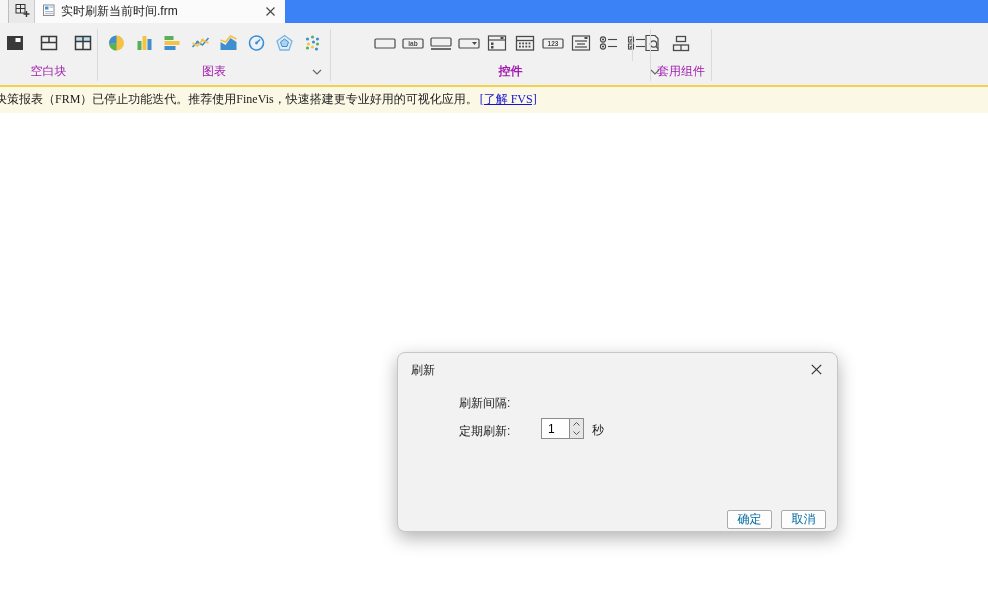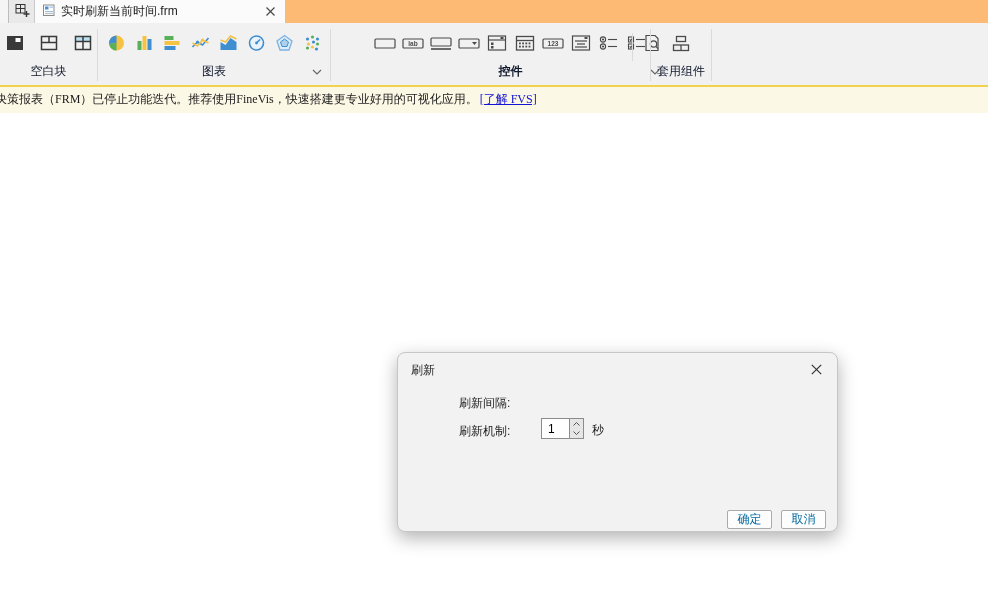--- a/index.html
+++ b/index.html
@@ -1,32 +1,32 @@
 <!DOCTYPE html>
 <html><head>
 <meta charset="utf-8">
 <style>
   * { margin:0; padding:0; box-sizing:border-box; }
   html,body { width:988px; height:598px; overflow:hidden; background:#fff;
     font-family:"Liberation Sans","DejaVu Sans",sans-serif; font-size:12px; color:#2a2a2a; }
   .stage { position:relative; width:988px; height:598px; background:#fff; }
 
   
-  .tabbar { position:absolute; top:0; left:0; width:100%; height:23px; background:#fdba74; display:flex; align-items:stretch; }
+  .tabbar { position:absolute; top:0; left:0; width:100%; height:23px; background:#3b82f6; display:flex; align-items:stretch; }
   .tabbar-left { width:9px; background:#f5f5f5; border-right:1px solid #bdbdbd; }
   .template-btn { width:26px; background:#e9e9e9; display:flex; align-items:center; justify-content:center; border-right:1px solid #c9c9c9; cursor:pointer; }
   .tab-active { width:250px; background:#fbfbfb; display:flex; align-items:center; padding:0 8px 0 7px; gap:5px; }
   .tab-title { flex:1; white-space:nowrap; overflow:hidden; font-size:12px; color:#1c1c1c; }
   .tab-close { width:14px; height:14px; display:flex; align-items:center; justify-content:center; cursor:pointer; }
 
   
   .toolbar { position:absolute; top:23px; left:0; width:100%; height:62px; background:#f1f1f2; }
   .tb-group { position:absolute; top:0; height:62px; }
   .tb-icons { position:absolute; top:9px; left:0; right:0; display:flex; justify-content:center; align-items:center; }
-  .tb-label { position:absolute; bottom:5px; left:0; right:0; text-align:center; font-size:12px; color:#0f172a;margin-top:38px; }
+  .tb-label { position:absolute; bottom:5px; left:0; right:0; text-align:center; font-size:12px; color:#a21caf;margin-top:38px; }
   .tb-sep { position:absolute; top:6px; width:1px; height:52px; background:#dadada; }
   .tb-subsep { position:absolute; top:10px; width:1px; height:28px; background:#dadada; }
   .tb-chevron { position:absolute; bottom:7px; cursor:pointer; }
   .ticon { display:inline-flex; align-items:center; justify-content:center; width:26px; height:22px; cursor:pointer; }
 
   
   .notice { position:absolute; top:85px; left:0; width:100%; height:28px; background:#fcf8e6;
     border-top:2px solid #f0d24e; line-height:25px; white-space:nowrap; overflow:hidden; }
   .notice-text { display:inline-block; text-indent:-5px; color:#1c1c1c; font-family:"Liberation Serif","DejaVu Serif",serif; }
   .notice-link { color:#1414d2; text-decoration:underline; cursor:pointer; margin-left:2px; font-family:"Liberation Serif","DejaVu Serif",serif; }
@@ -349,21 +349,21 @@
       <svg width="11" height="11" viewBox="0 0 11 11">
           <g stroke="#333" stroke-width="1.2">
             <line x1="0.8" y1="0.8" x2="10.2" y2="10.2"></line>
             <line x1="10.2" y1="0.8" x2="0.8" y2="10.2"></line>
           </g>
         </svg>
     </div>
 
     <div class="dlg-row-label" style="top:42px;">刷新间隔:</div>
 
-    <div class="dlg-row-label" style="top:70px;">刷新机制:</div>
+    <div class="dlg-row-label" style="top:70px;">定期刷新:</div>
     <input class="interval-input" type="text" value="1" style="">
     <div class="spinner">
       <div class="spin-btn">
         <svg width="7" height="4" viewBox="0 0 7 4">
             <polyline points="0.5,3.5 3.5,0.5 6.5,3.5" fill="none" stroke="#555" stroke-width="1"></polyline>
           </svg>
       </div>
       <div class="spin-btn">
         <svg width="7" height="4" viewBox="0 0 7 4">
             <polyline points="0.5,0.5 3.5,3.5 6.5,0.5" fill="none" stroke="#555" stroke-width="1"></polyline>

